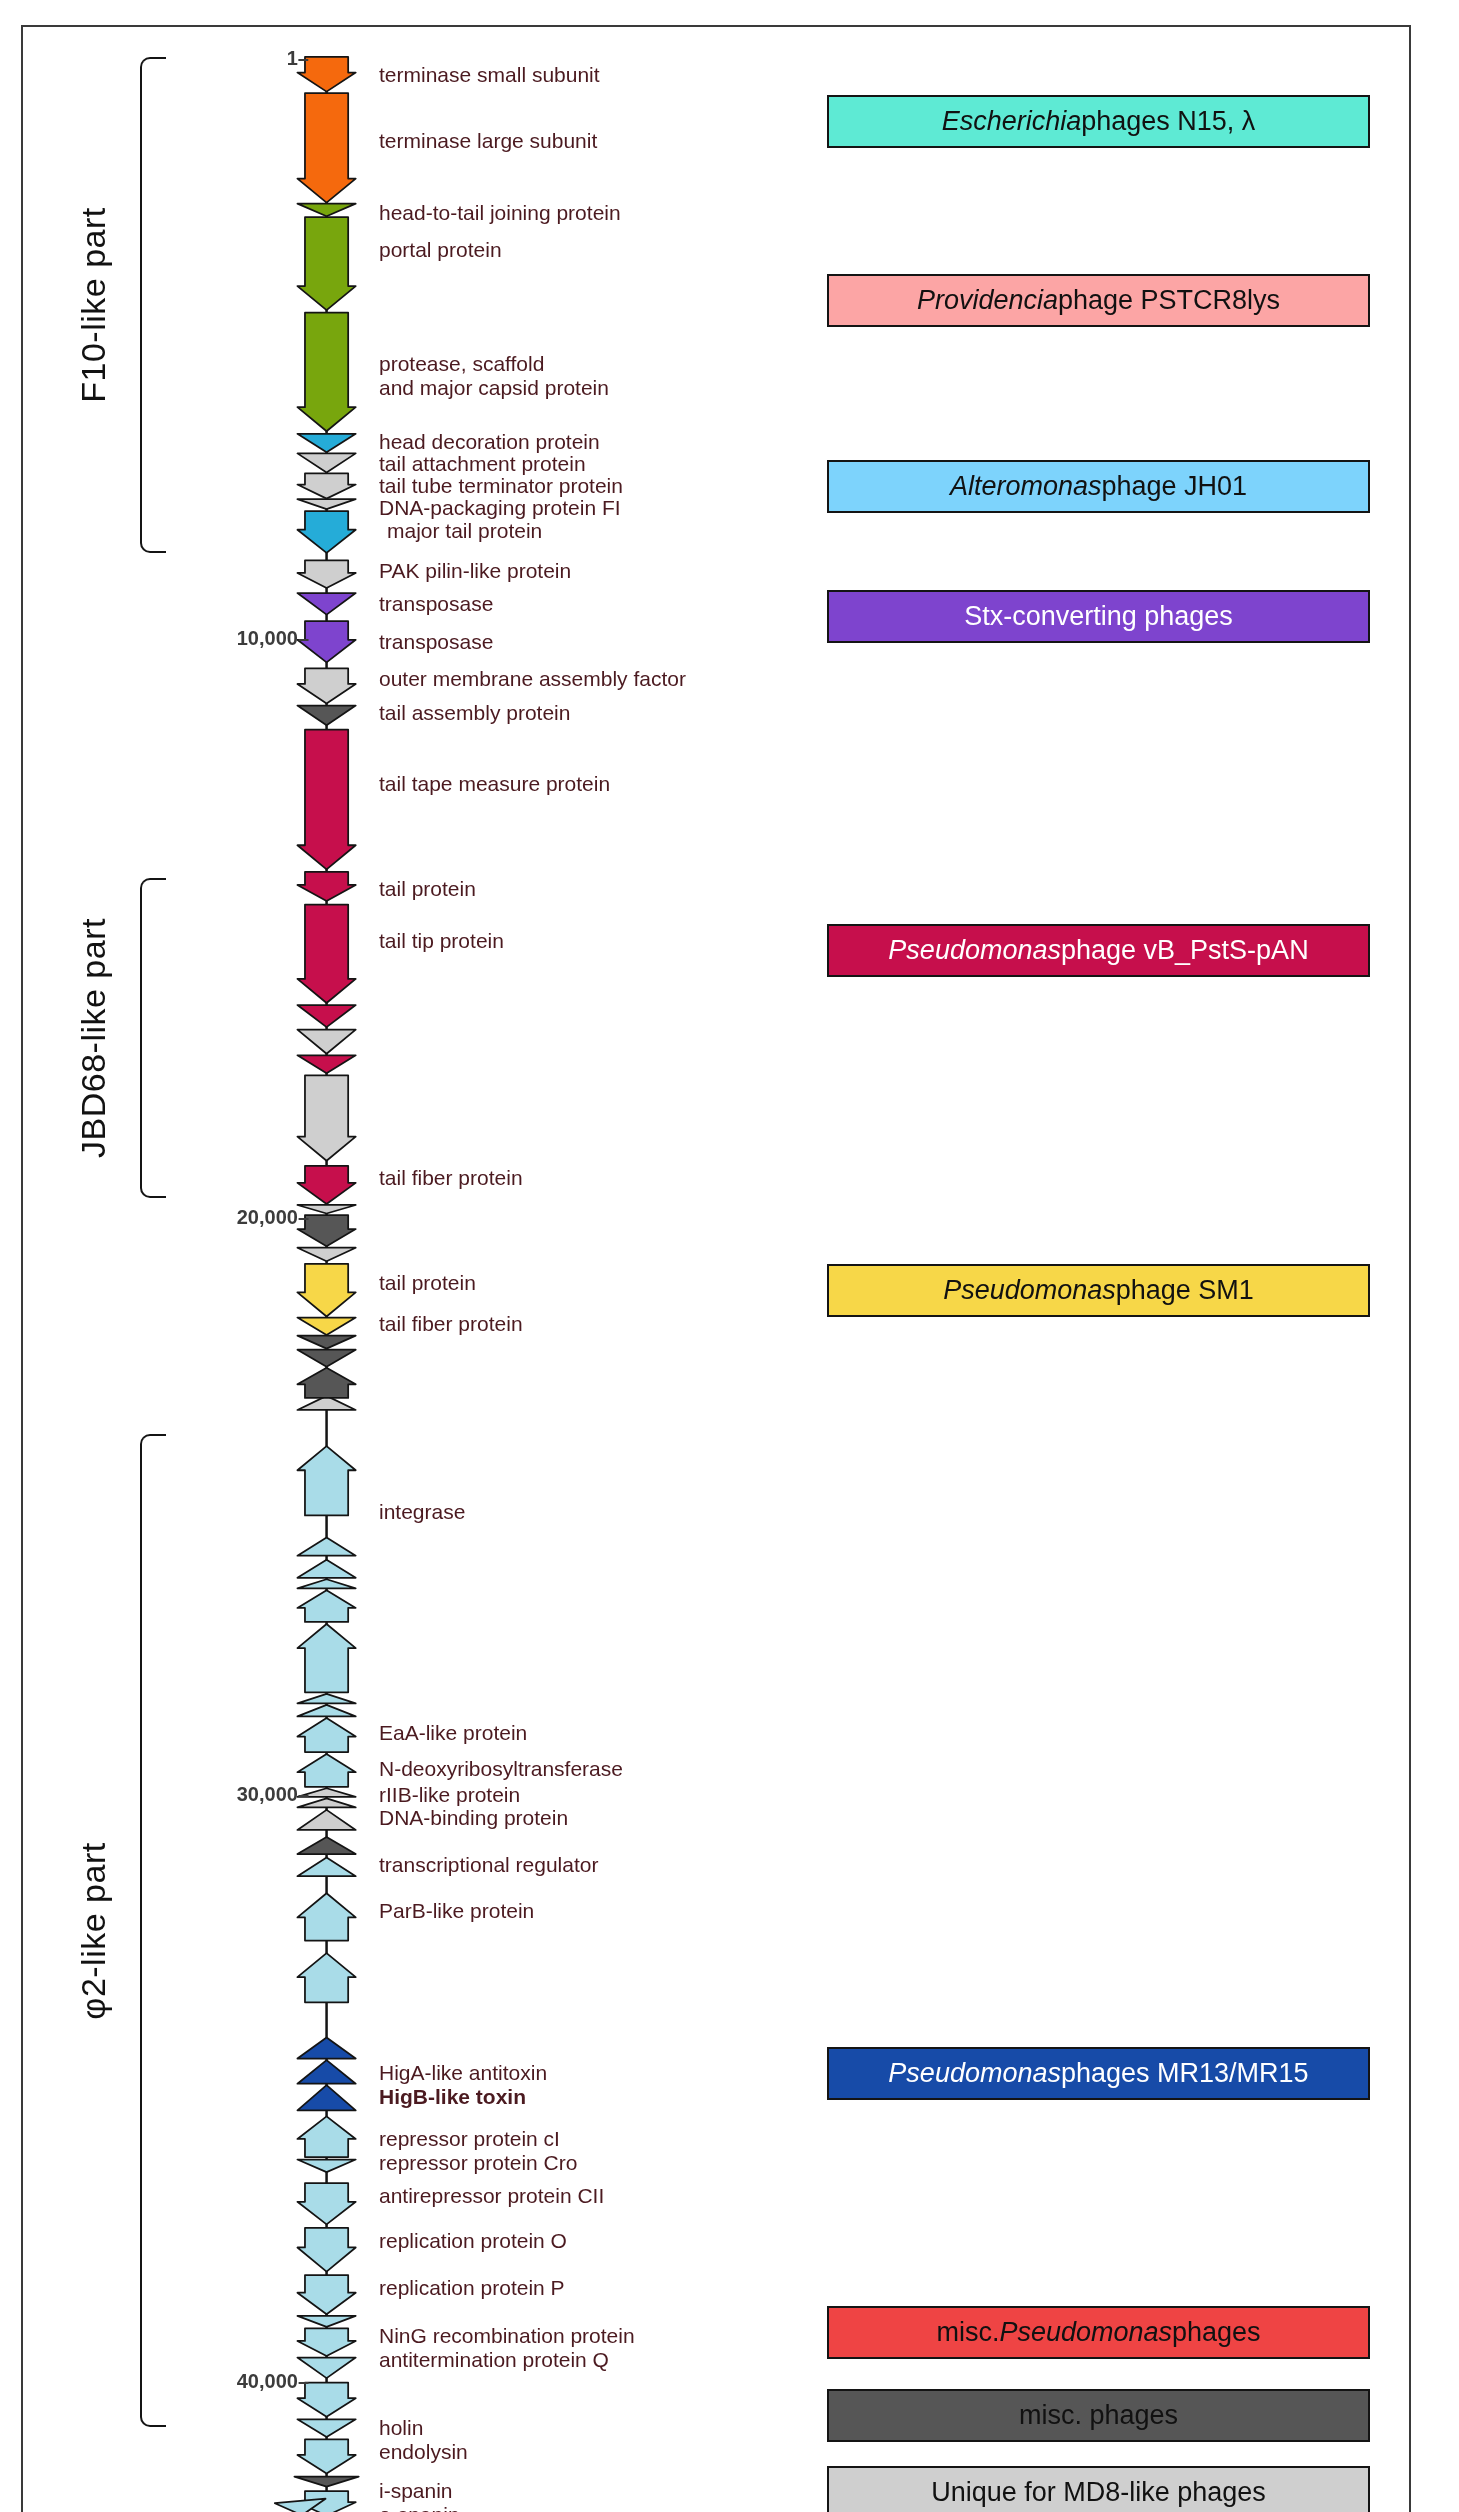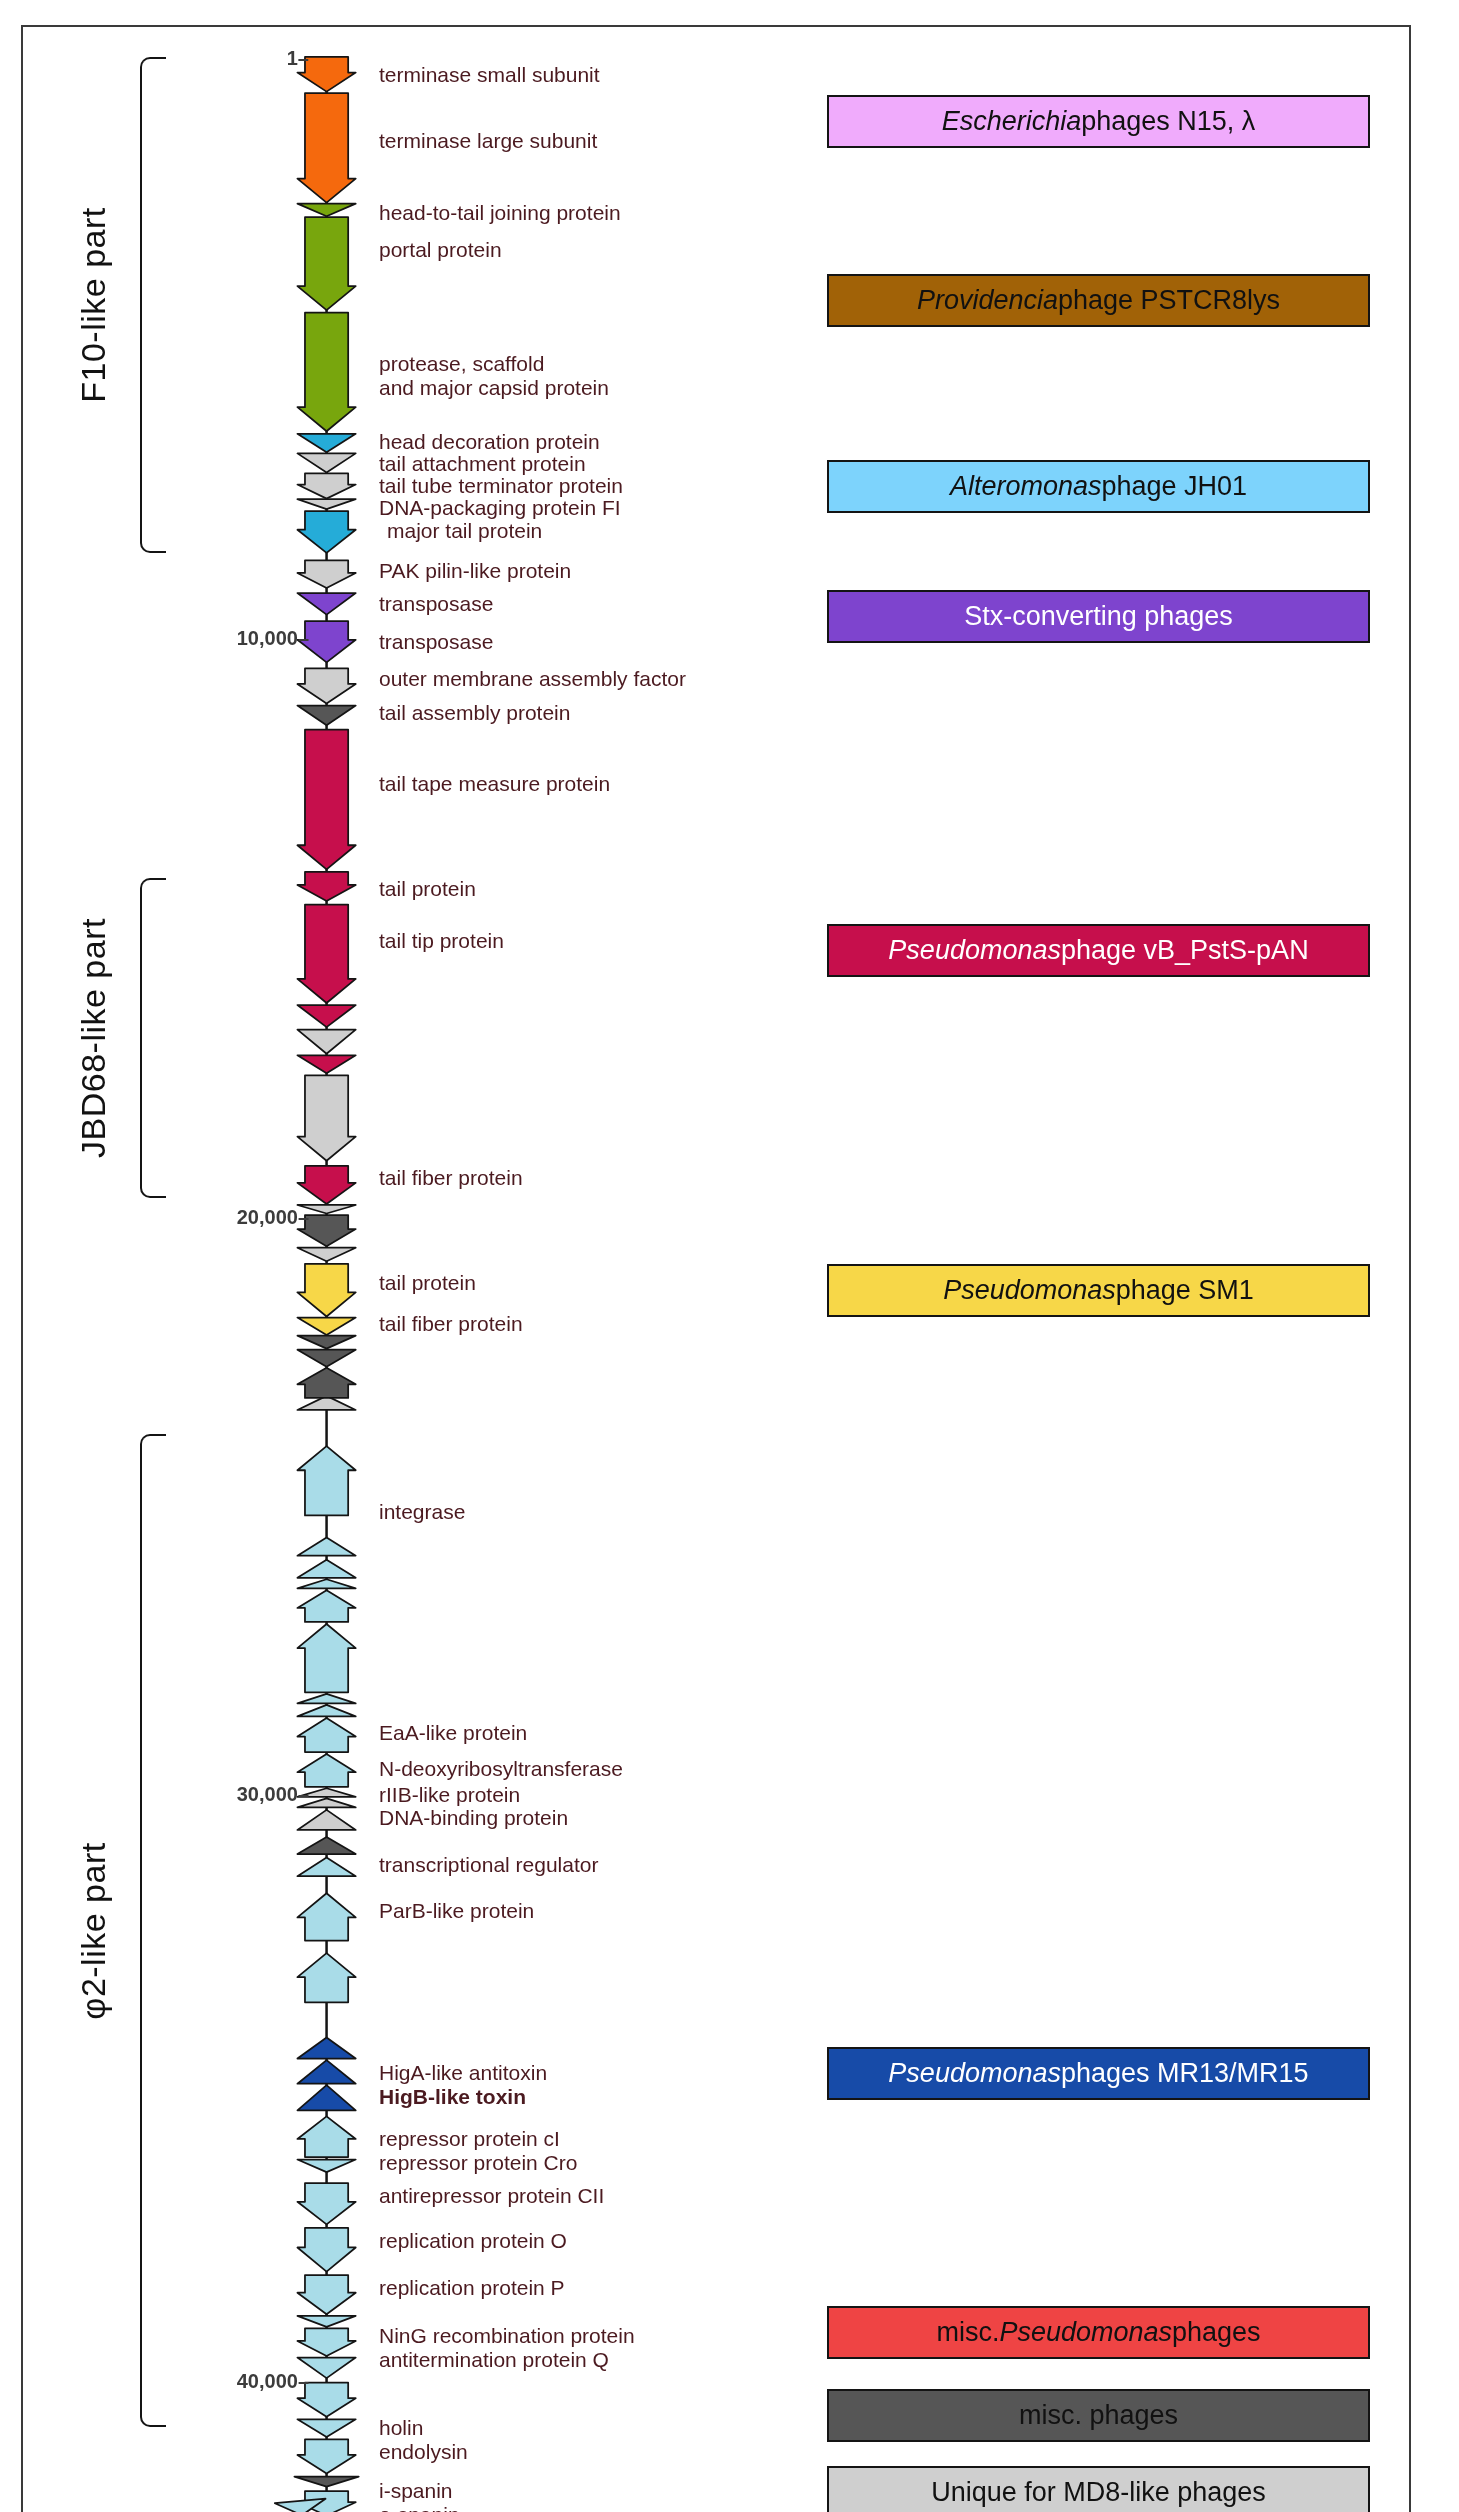--- a/index.html
+++ b/index.html
@@ -188,25 +188,25 @@
       <div class="marker-label" style="top: 638px;">10,000–</div>
       <div class="marker-label" style="top: 1217px;">20,000–</div>
       <div class="marker-label" style="top: 1794px;">30,000–</div>
       <div class="marker-label" style="top: 2381px;">40,000–</div>
       <div class="bracket" style="top: 57px; height: 496px;"></div>
       <div class="section-label" style="left: 93px; top: 305px;">F10-like part</div>
       <div class="bracket" style="top: 878px; height: 320px;"></div>
       <div class="section-label" style="left: 93px; top: 1038px;">JBD68-like part</div>
       <div class="bracket" style="top: 1434px; height: 993px;"></div>
       <div class="section-label" style="left: 93px; top: 1931px;">φ2-like part</div>
-      <div class="legend-item" style="top: 95px; background: #f0abfc; color: rgb(17, 17, 17);">
+      <div class="legend-item" style="top: 95px; background: #5eead4; color: rgb(17, 17, 17);">
         <span class="it">Escherichia</span>
         <span> phages N15, λ</span>
       </div>
-      <div class="legend-item" style="top: 274px; background: #a16207; color: rgb(17, 17, 17);">
+      <div class="legend-item" style="top: 274px; background: #fca5a5; color: rgb(17, 17, 17);">
         <span class="it">Providencia</span>
         <span> phage PSTCR8lys</span>
       </div>
       <div class="legend-item" style="top: 460px; background: #7dd3fc; color: rgb(17, 17, 17);">
         <span class="it">Alteromonas</span>
         <span> phage JH01</span>
       </div>
       <div class="legend-item" style="top: 590px; background: rgb(126, 68, 206); color: rgb(255, 255, 255);">
         <span>Stx-converting phages</span>
       </div>

